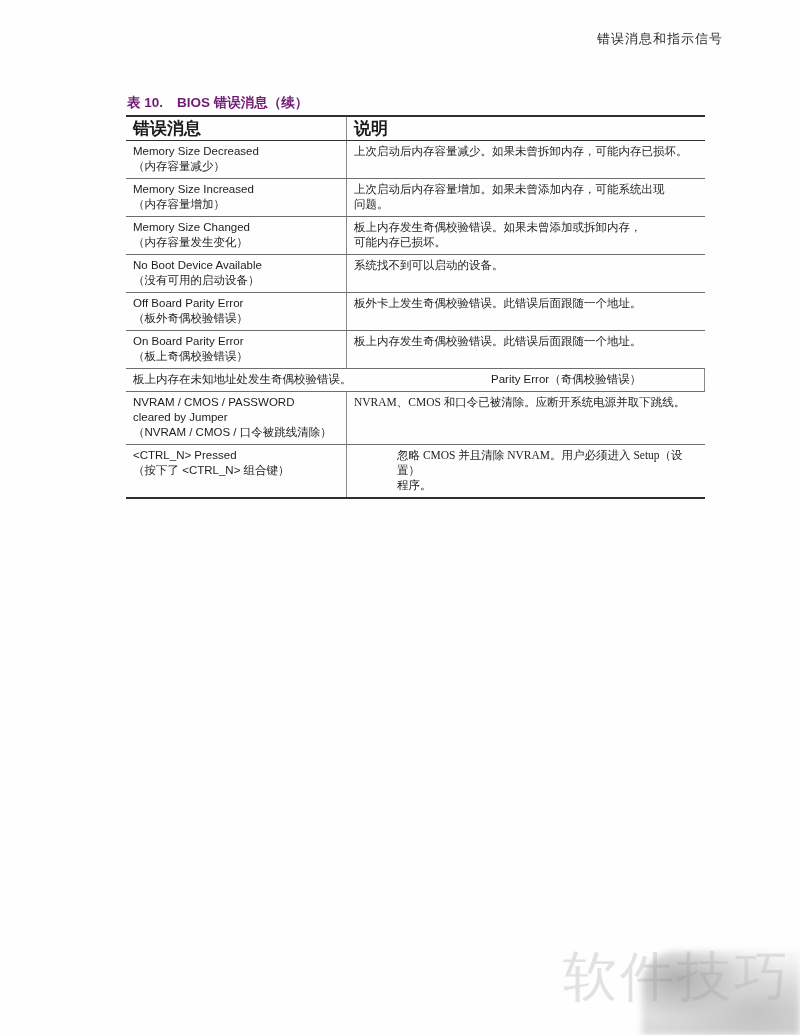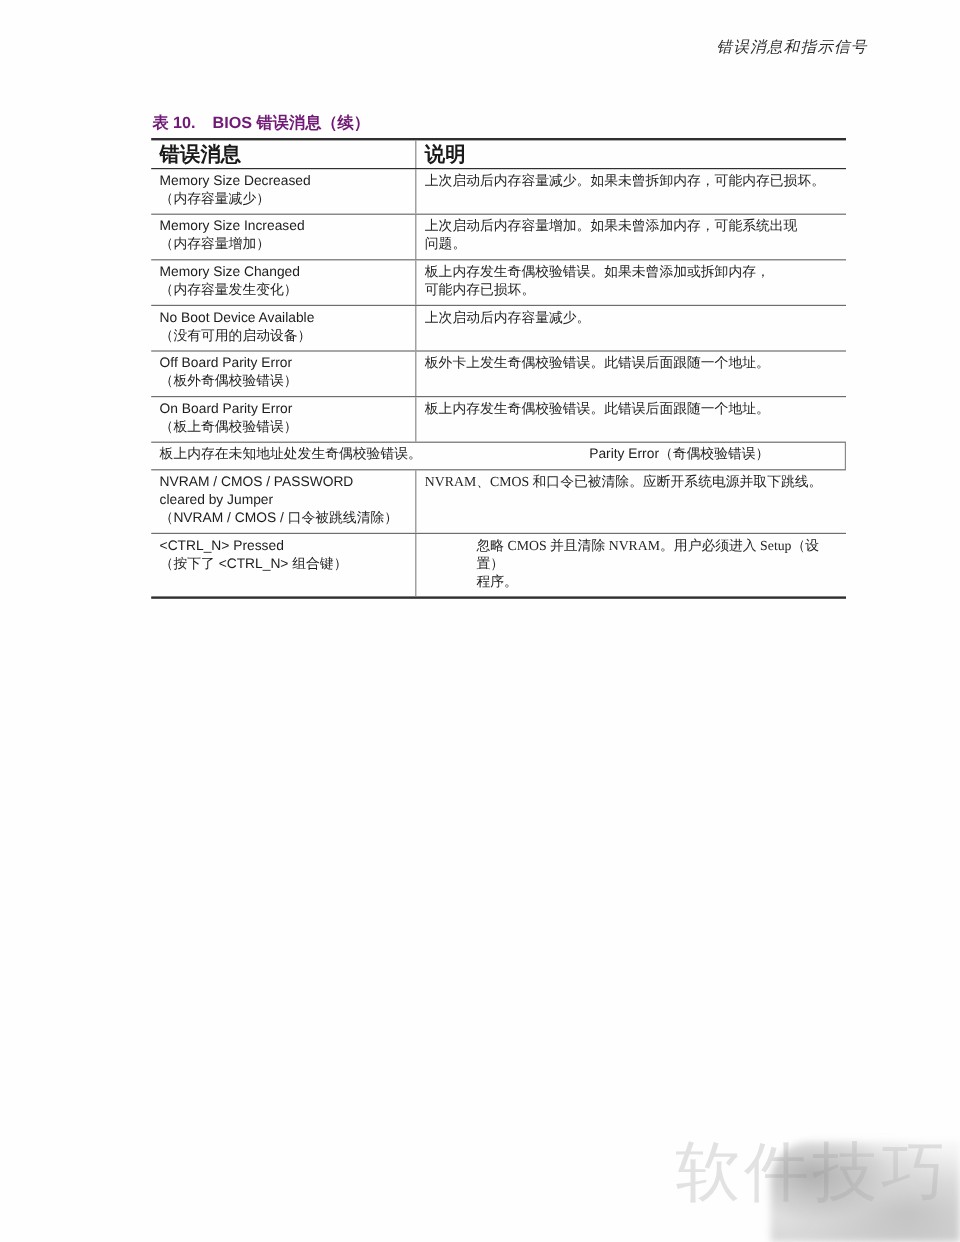--- a/index.html
+++ b/index.html
@@ -14,21 +14,20 @@
 
   
   .header-note {
     position: absolute;
     top: 30px;
     right: 77px;
     font-size: 13px;
     letter-spacing: 1px;
     color: #2b2b2b;
     font-family: "Liberation Serif", serif;
-    font-style: italic;
   }
 
   
   .table-title {
     position: absolute;
     left: 127px;
     top: 94px;
     font-size: 13.5px;
     font-weight: bold;
     color: #701a75;
@@ -156,21 +155,21 @@
             <div class="line">可能内存已损坏。</div>
           </div>
   </div>
 
   <div class="trow">
     <div class="cell msg">
             <div class="line">No Boot Device Available</div>
             <div class="line">（没有可用的启动设备）</div>
           </div>
     <div class="cell desc">
-            <div class="line">上次启动后内存容量减少。</div>
+            <div class="line">系统找不到可以启动的设备。</div>
           </div>
   </div>
 
   <div class="trow">
     <div class="cell msg">
             <div class="line">Off Board Parity Error</div>
             <div class="line">（板外奇偶校验错误）</div>
           </div>
     <div class="cell desc">
             <div class="line">板外卡上发生奇偶校验错误。此错误后面跟随一个地址。</div>

